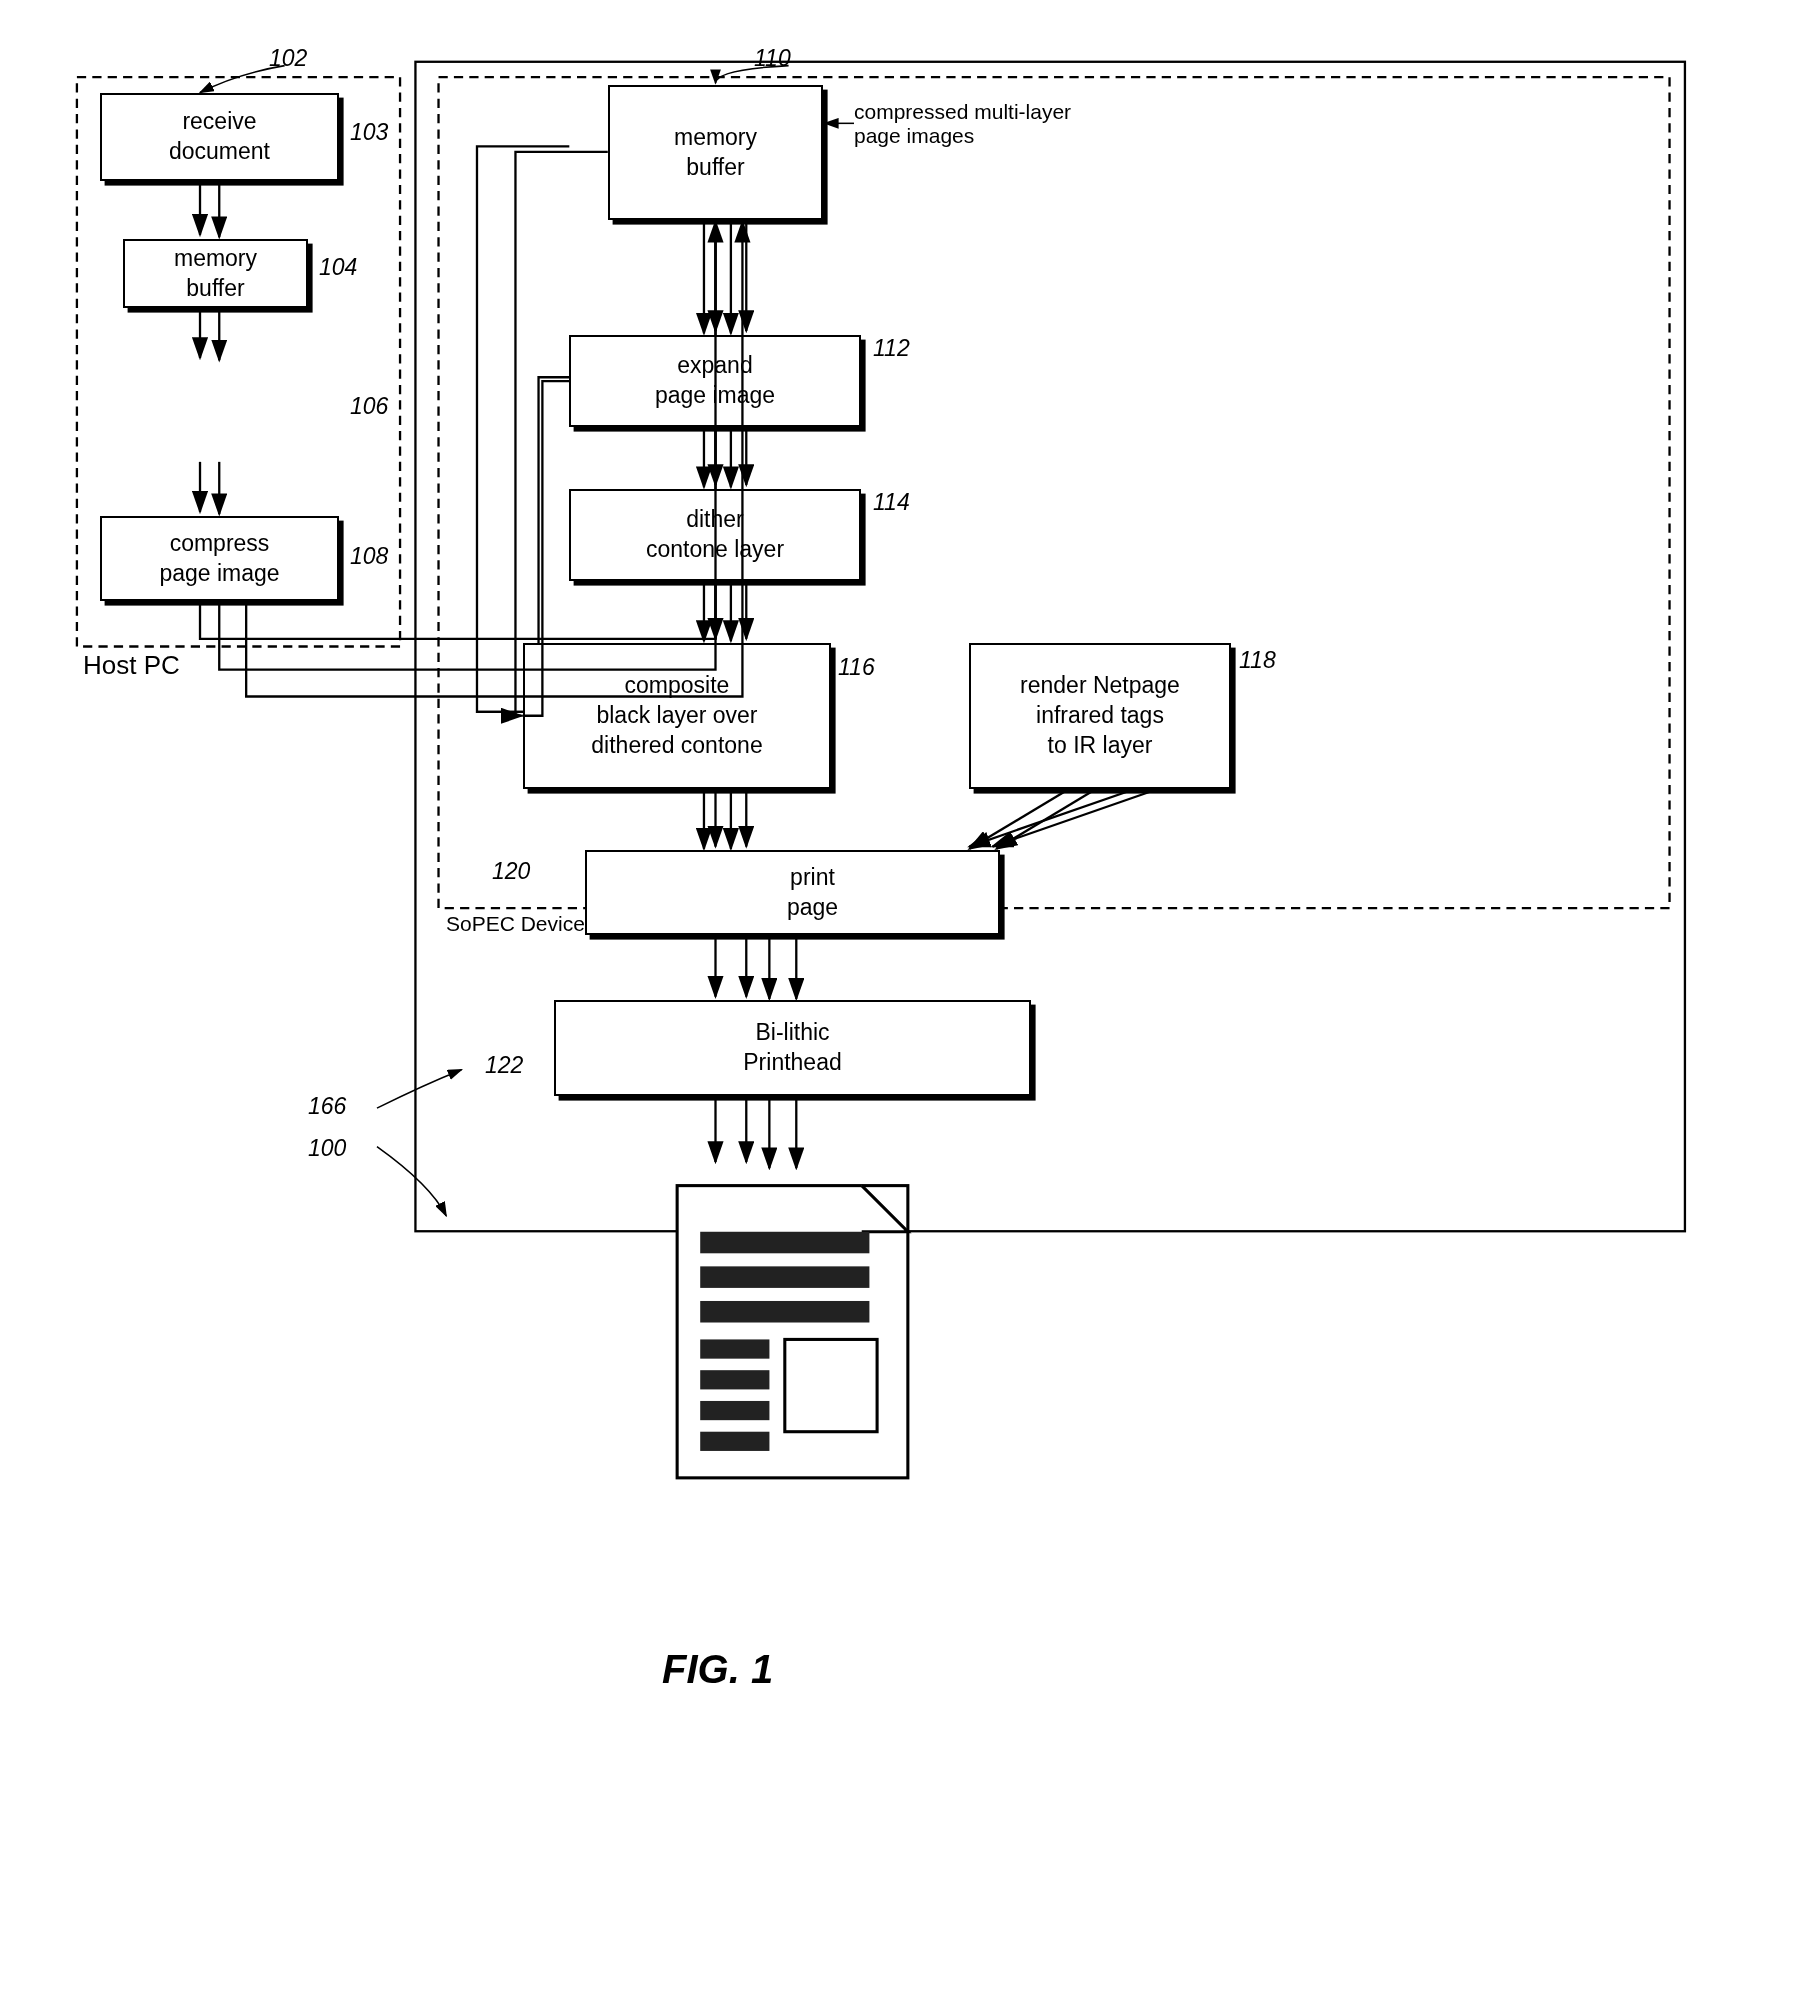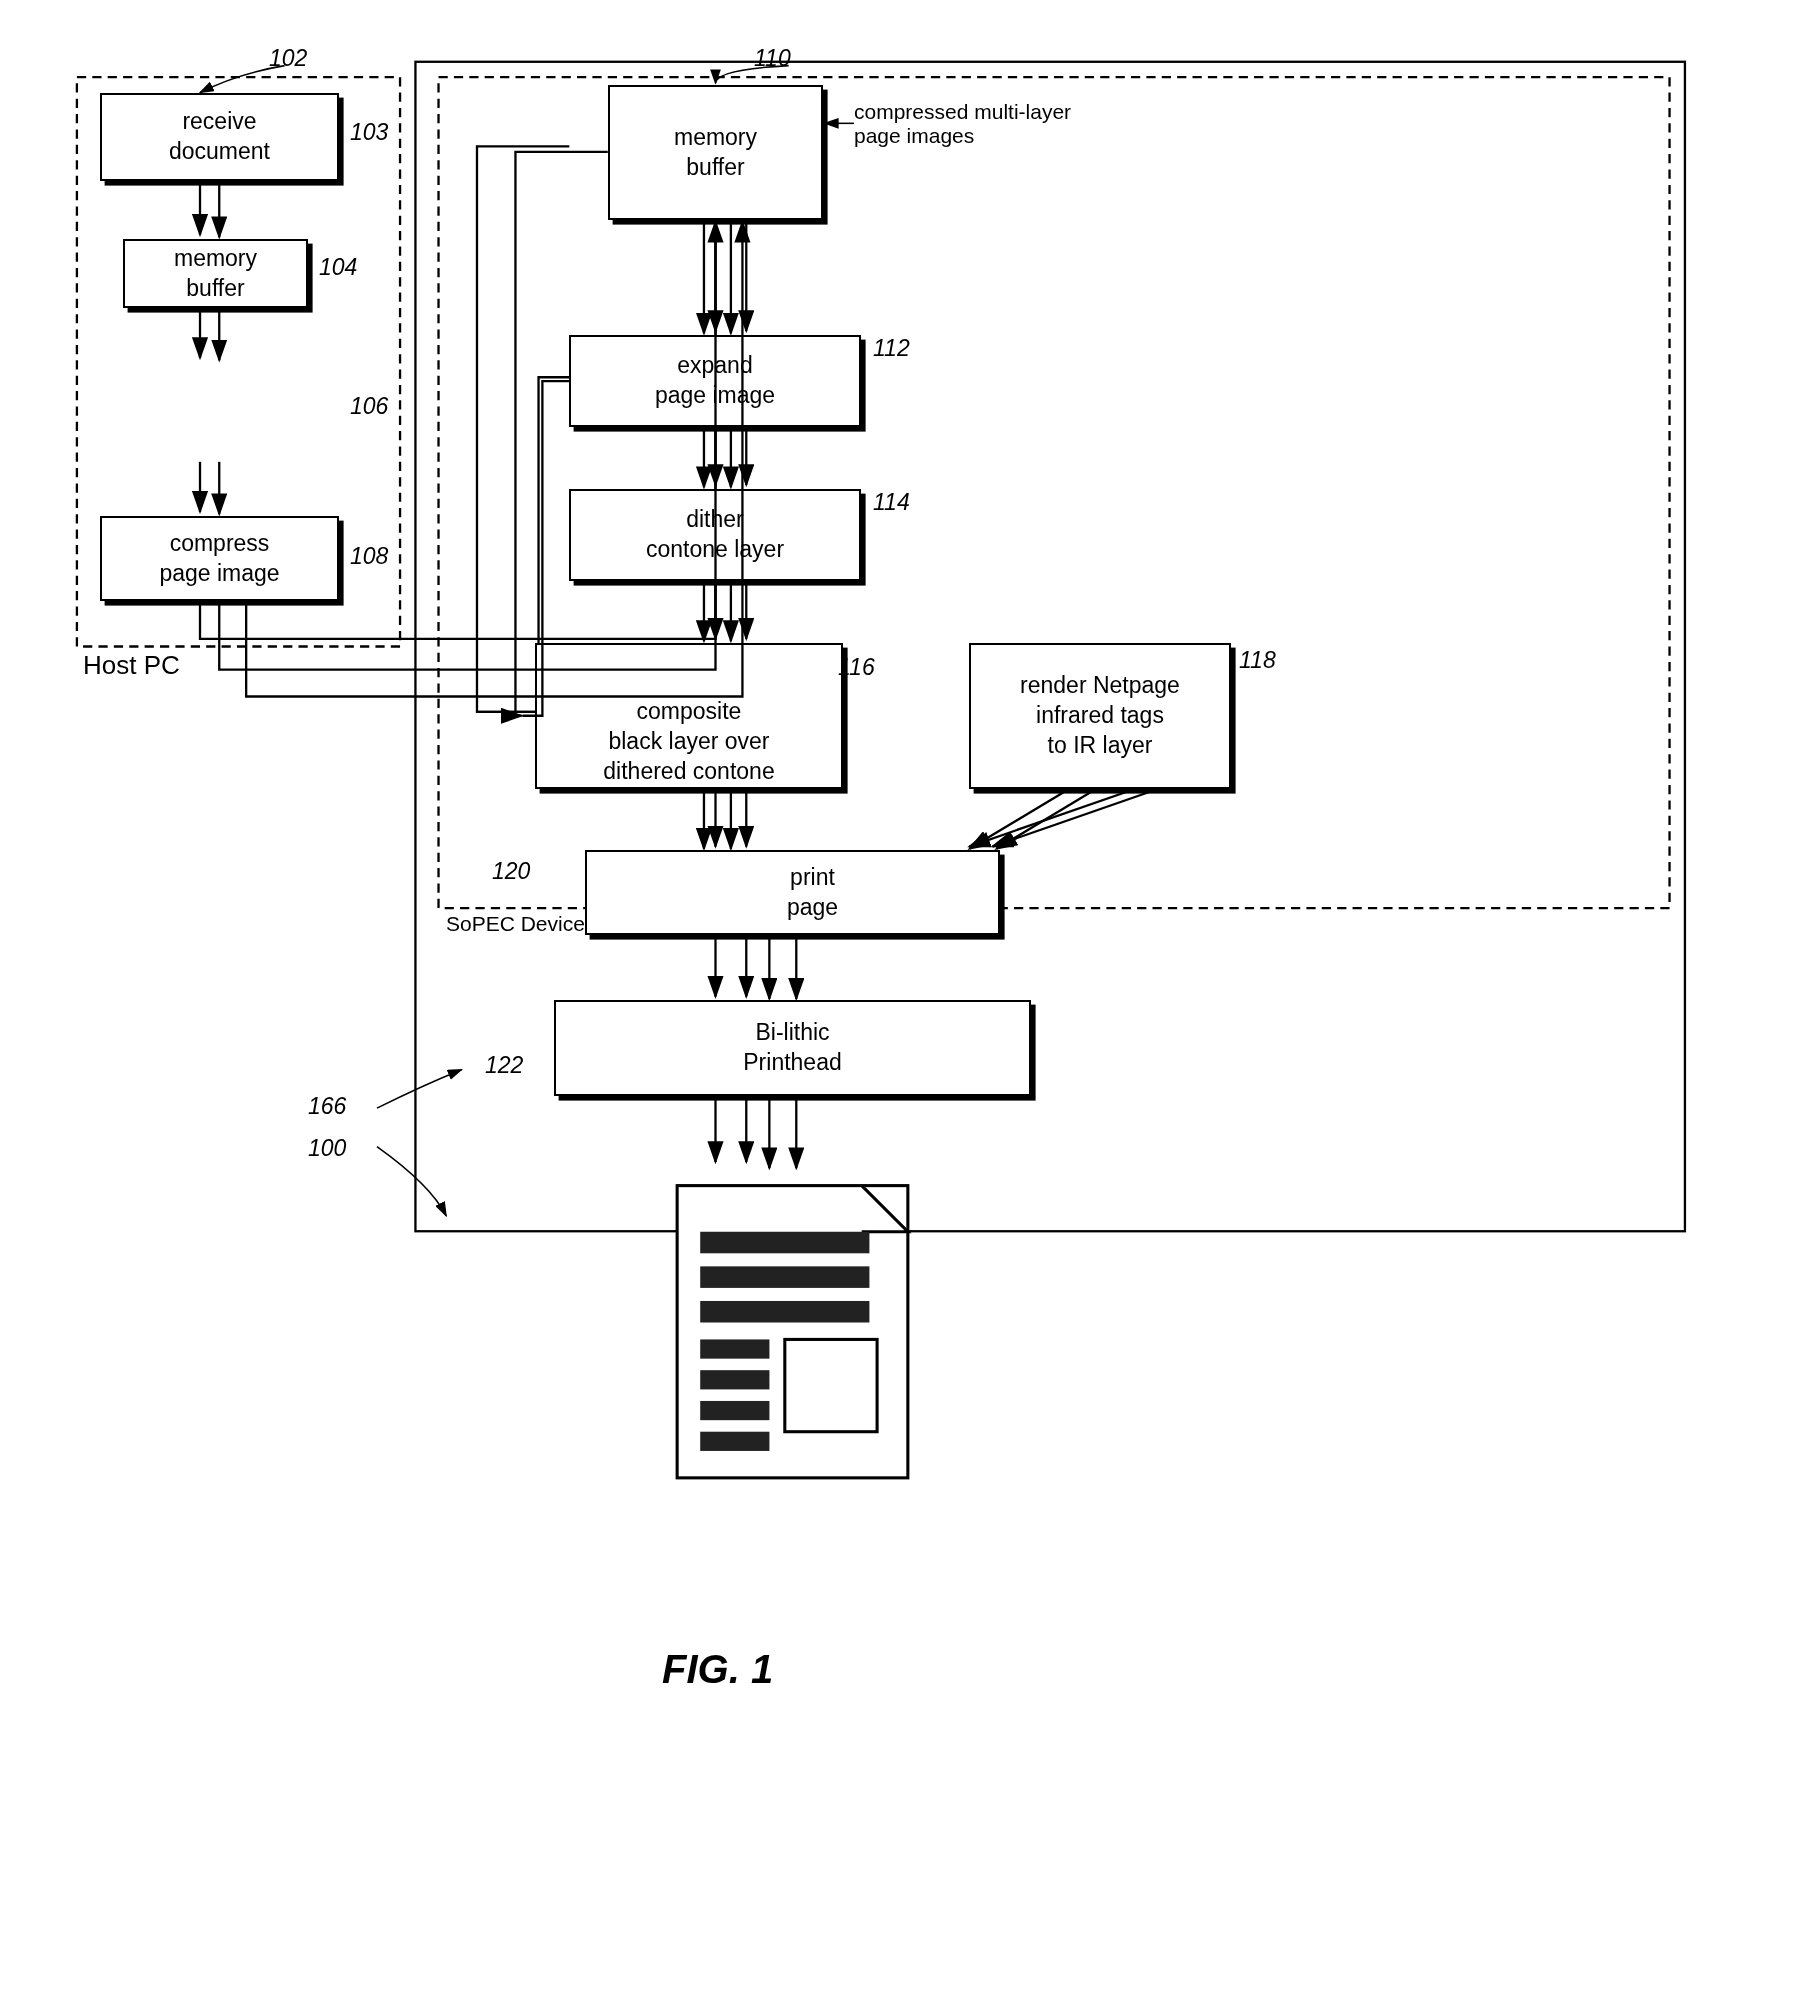--- a/index.html
+++ b/index.html
@@ -152,21 +152,21 @@
   <div class="box shadow" style="left:523px; top:304px; width:292px; height:92px;">
     <span>expand<br>page image</span>
   </div>
   <div class="label" style="left:827px; top:304px;">112</div>
 
   <div class="box shadow" style="left:523px; top:458px; width:292px; height:92px;">
     <span>dither<br>contone layer</span>
   </div>
   <div class="label" style="left:827px; top:458px;">114</div>
 
-  <div class="box shadow" style="left:489px; top:612px; width:308px; height:146px;align-items:flex-end;">
+  <div class="box shadow" style="left:477px; top:612px; width:308px; height:146px;">
     <span>composite<br>black layer over<br>dithered contone</span>
   </div>
   <div class="label" style="left:792px; top:623px;">116</div>
 
   <div class="box shadow" style="left:923px; top:612px; width:262px; height:146px;">
     <span>render Netpage<br>infrared tags<br>to IR layer</span>
   </div>
   <div class="label" style="left:1193px; top:616px;">118</div>
 
   <div class="box shadow" style="left:539px; top:819px; width:415px; height:85px;padding-left:40px;">

